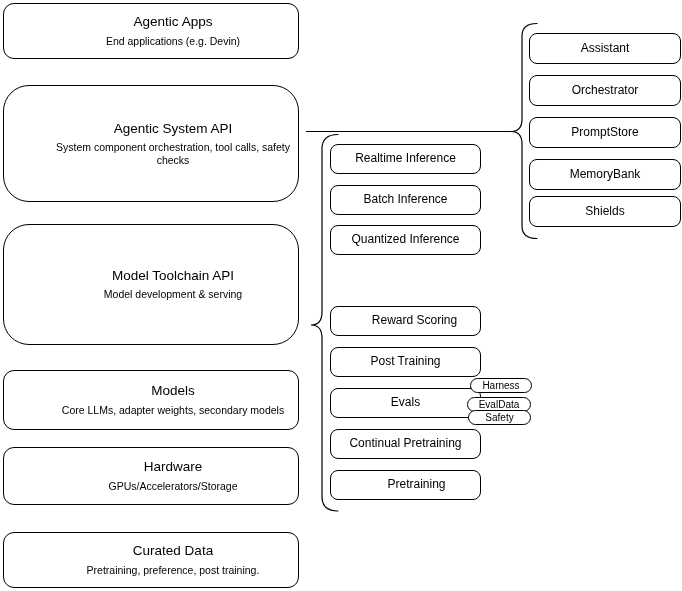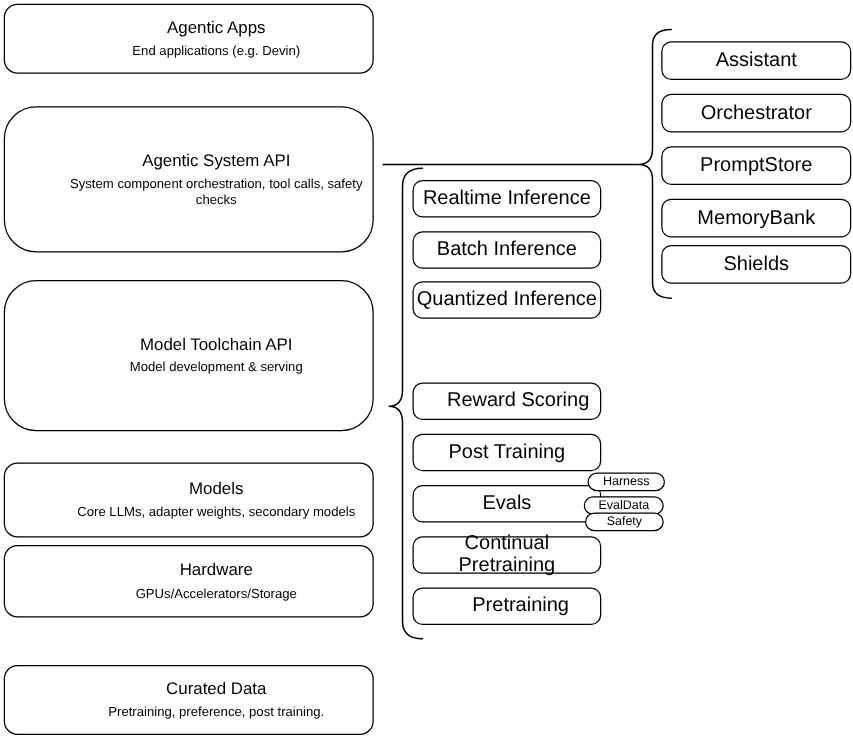--- a/index.html
+++ b/index.html
@@ -12,25 +12,25 @@
     position:absolute;box-sizing:border-box;background:#fff;border:1px solid #000;
     display:flex;flex-direction:column;align-items:center;justify-content:center;
     text-align:center;
     padding-left:44px;
   }
   .lb{left:3px;width:296px;}
   .lb1{top:3px;height:56px;border-radius:11px;}
   .lb2{top:85px;height:117px;border-radius:26px;}
   .lb3{top:224px;height:121px;border-radius:26px;}
   .lb4{top:370px;height:60px;border-radius:11px;}
-  .lb5{top:436px;height:58px;border-radius:11px;}
+  .lb5{top:447px;height:58px;border-radius:11px;}
   .lb6{top:532px;height:56px;border-radius:11px;}
   .title{font-size:13.5px;line-height:1.15;}
   .subtitle{font-size:10.5px;line-height:1.2;margin-top:5px;}
-  .node{font-size:16px;line-height:1.1;padding:2px;}
+  .node{font-size:12px;line-height:1.1;padding:2px;}
   .mb{left:330px;width:151px;height:30px;border-radius:8px;}
   .mb1{top:144px;} .mb2{top:185px;} .mb3{top:225px;} .mb4{top:265px;}
   .mb5{top:306px;padding-left:20px;} .mb6{top:347px;} .mb7{top:388px;} .mb8{top:429px;}
   .mb9{top:470px;padding-left:24px;}
   .rb{left:529px;width:152px;height:31px;border-radius:8px;}
   .rb1{top:33px;} .rb2{top:75px;} .rb3{top:117px;} .rb4{top:159px;}
   .rb5{top:196px;}
   .pill{
     position:absolute;box-sizing:border-box;background:#fff;border:1px solid #000;
     border-radius:8px;display:flex;align-items:center;justify-content:center;

